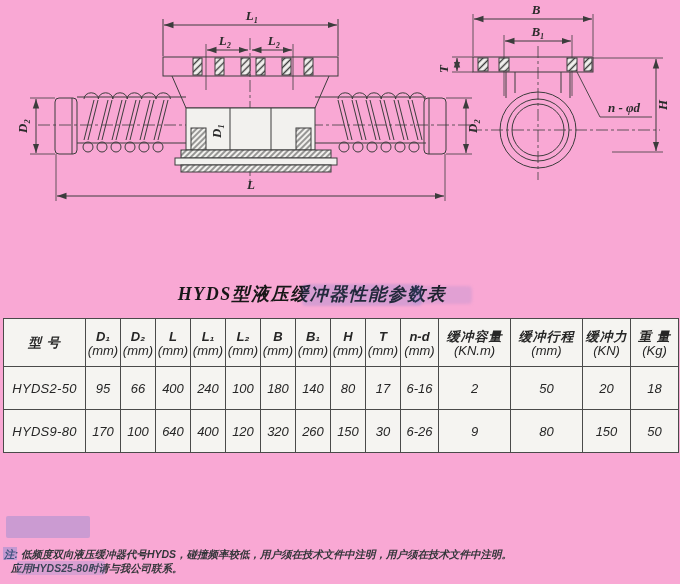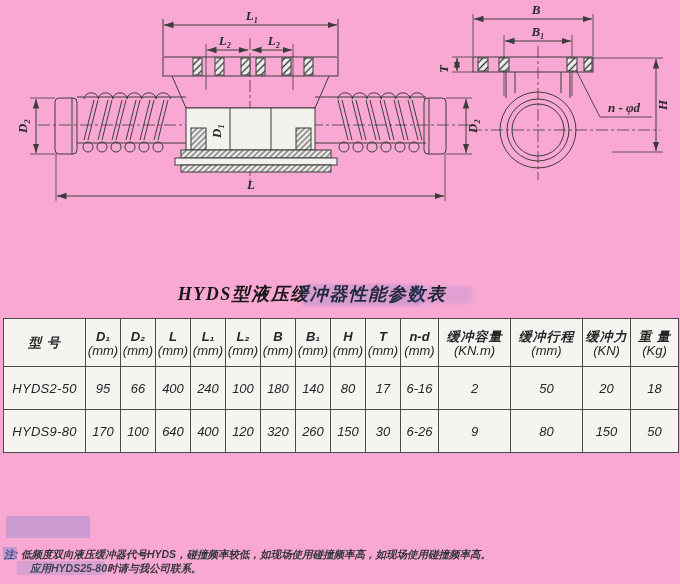--- a/index.html
+++ b/index.html
@@ -20,21 +20,21 @@
   table.spec thead tr{height:48px;}
   table.spec tbody tr{height:43px;}
   th .h-label{font-size:13px;line-height:15px;}
   th .h-label.cjk{font-weight:bold;letter-spacing:1px;}
   th .h-unit{font-size:13px;font-weight:normal;line-height:13px;}
   td.model{font-size:12.5px;text-align:left;padding-left:4px;letter-spacing:0.3px;}
   
   .note{position:absolute;left:4px;top:547px;width:672px;font-size:10.5px;font-weight:bold;
         color:#33363a;line-height:14px;}
   .note .tag{color:#2e3c55;}
-  .note .l2{margin-left:26px;}
+  .note .l2{margin-left:7px;}
   
   .wm{position:absolute;pointer-events:none;}
   .wm-haze1{left:302px;top:284px;width:120px;height:22px;background:rgba(82,116,204,0.20);
             border-radius:4px;filter:blur(1px);}
   .wm-haze2{left:412px;top:286px;width:60px;height:18px;background:rgba(82,116,204,0.14);
             border-radius:4px;filter:blur(1.5px);}
   .wm-model{left:6px;top:516px;width:84px;height:22px;background:rgba(96,126,206,0.30);border-radius:2px;}
   .wm-note1{left:3px;top:547px;width:14px;height:13px;background:rgba(96,126,206,0.35);}
   .wm-note2{left:17px;top:561px;width:88px;height:14px;background:rgba(96,126,206,0.20);border-radius:2px;}
 </style>
@@ -335,19 +335,19 @@
           <td>9</td>
           <td>80</td>
           <td>150</td>
           <td>50</td>
         </tr>
       </tbody>
   </table>
   <div class="wm wm-model"></div>
 
   <div class="note">
-    <div><span class="tag">注:</span> <span>低频度双向液压缓冲器代号HYDS，碰撞频率较低，如现场使用碰撞频率高，如现场使用碰撞频率高。</span></div>
+    <div><span class="tag">注:</span> <span>低频度双向液压缓冲器代号HYDS，碰撞频率较低，用户须在技术文件中注明，用户须在技术文件中注明。</span></div>
     <div class="l2">应用HYDS25-80时请与我公司联系。</div>
   </div>
   <div class="wm wm-note1"></div>
   <div class="wm wm-note2"></div>
 
 </div>
 
 </body></html>

